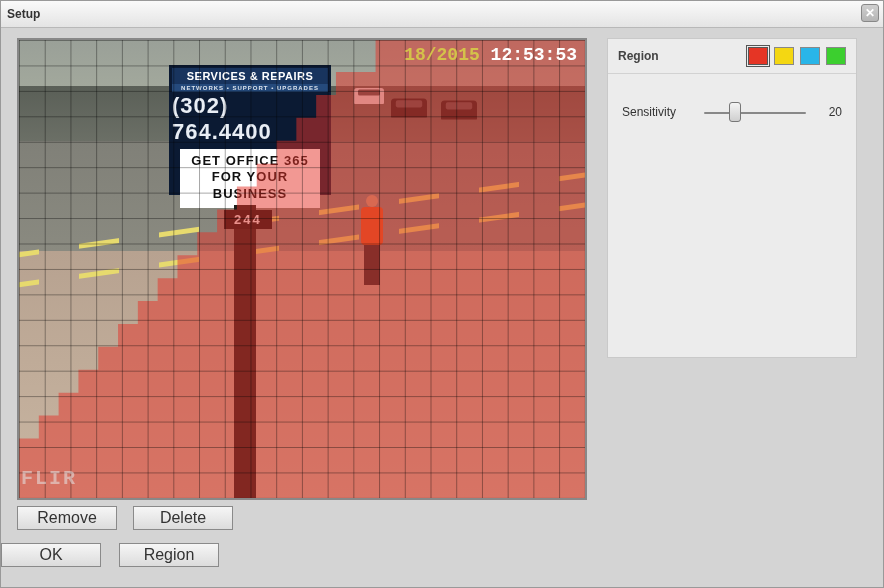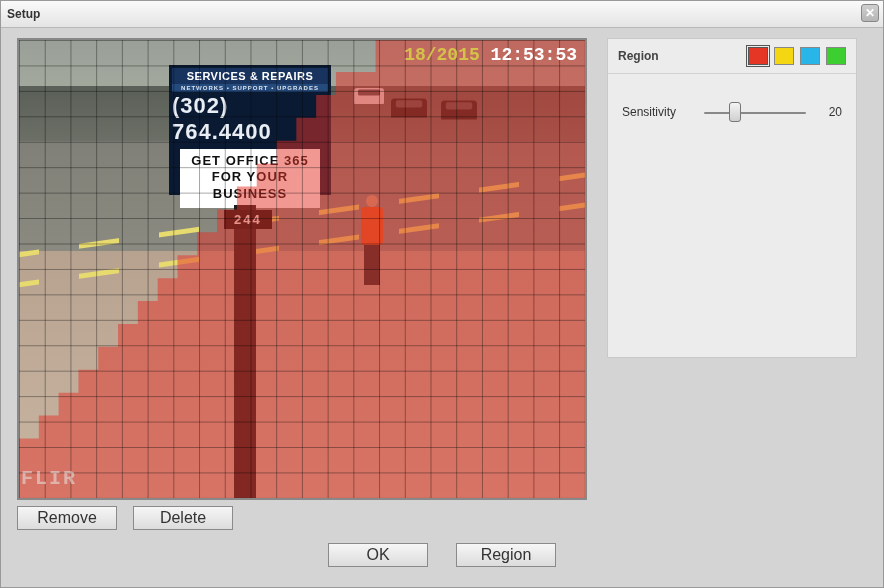--- a/index.html
+++ b/index.html
@@ -188,21 +188,21 @@
     position:absolute; top:50%; left:0; right:0; height:2px; background:#888; border-radius:2px;
   }
   .slider-thumb {
     position:absolute; top:50%; width:12px; height:20px; transform:translate(-50%,-50%);
     background:linear-gradient(#f4f4f4,#cfcfcf); border:1px solid #777; border-radius:3px;
     cursor:pointer;
   }
   .slider-val { width:22px; text-align:right; color:#333; margin-left:6px; }
   .footer-buttons {
     position:absolute; left:0; right:0; bottom:20px;
-    display:flex; justify-content:center; gap:28px;
+    display:flex; gap:18px;
   }
   .window { position:relative; width:884px; height:588px; background:#d4d4d4; border:1px solid #999; }
 </style>
 </head>
 <body>
 
 <div class="window">
   <div class="titlebar">
     <span class="title">Setup</span>
     <div class="close">

